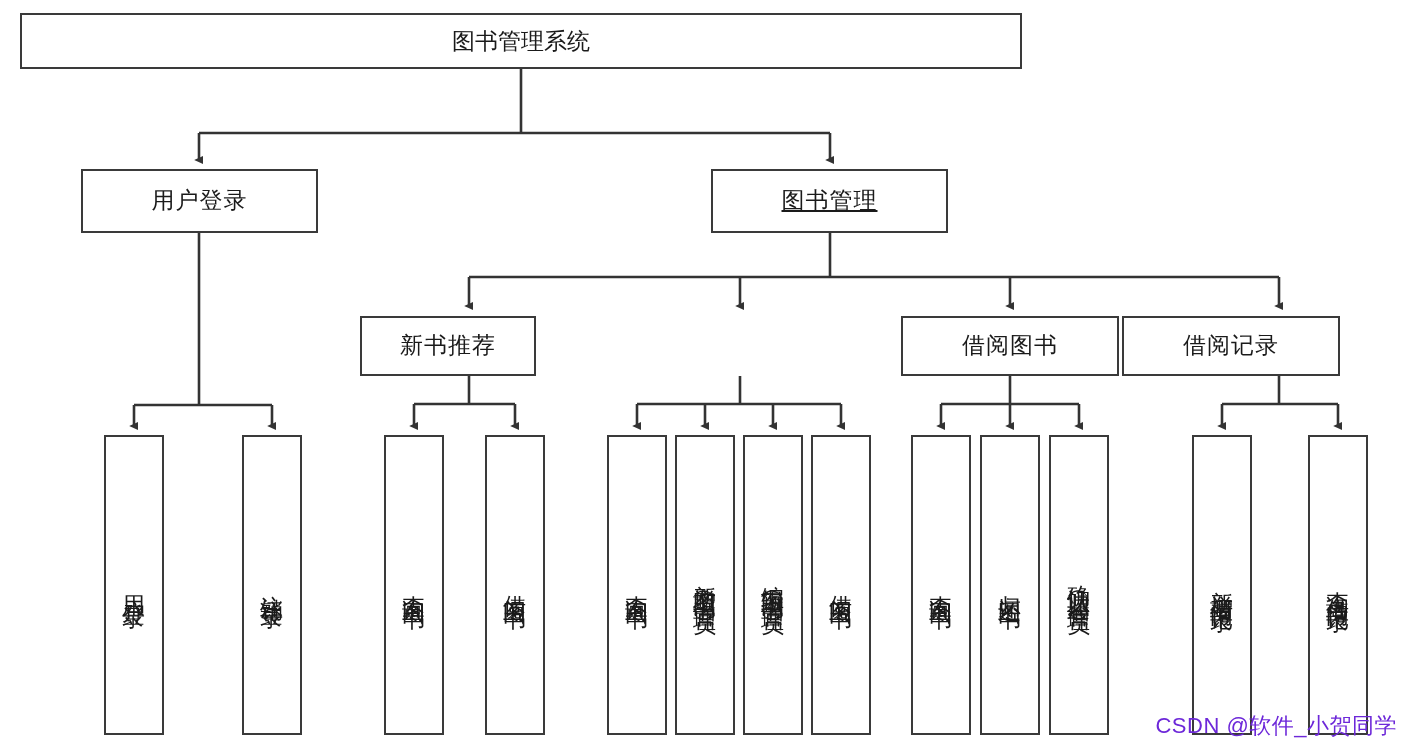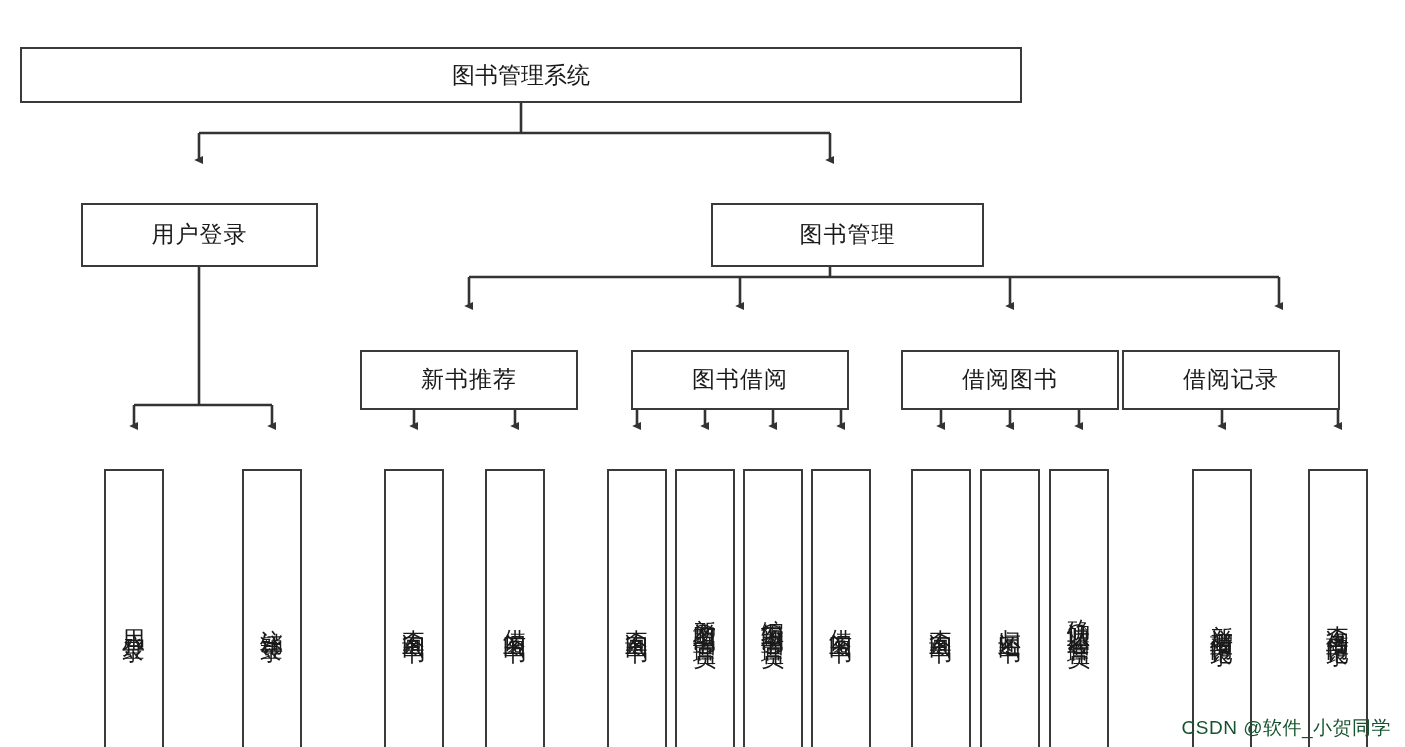--- a/index.html
+++ b/index.html
@@ -19,21 +19,20 @@
   }
   .node {
     position: absolute;
     box-sizing: border-box;
     border: 2px solid #3a3a3a;
     background: #ffffff;
     display: flex;
     align-items: center;
     justify-content: center;
     color: #1a1a1a;
-    margin-top: 34px;
   }
   .node-h {
     font-size: 23px;
     letter-spacing: 1px;
     line-height: 1.2;
   }
   .node-root {
     font-size: 23px;
   }
   .node-v {
@@ -50,24 +49,24 @@
   svg.edges {
     position: absolute;
     left: 0;
     top: 0;
     width: 1405px;
     height: 747px;
     pointer-events: none;
   }
   .watermark {
     position: absolute;
-    right: 14px;
+    right: 8px;
     bottom: 6px;
-    font-size: 19px;
-    color: #14532d;
+    font-size: 22px;
+    color: #6d28d9;
     white-space: nowrap;
     letter-spacing: 0.5px;
   }
 </style>
 </head>
 <body>
 
 <div id="canvas">
 
   <svg class="edges" viewBox="0 0 1405 747">
@@ -121,31 +120,28 @@
   </svg>
 
   <div class="node node-root" style="left:20px; top:13px; width:1002px; height:56px;">
     <span>图书管理系统</span>
   </div>
 
   <div class="node node-h" style="left:81px; top:169px; width:237px; height:64px;">
     <span>用户登录</span>
   </div>
 
-  <div class="node node-h" style="left:711px; top:169px; width:273px; height:64px;">
+  <div class="node node-h" style="left:711px; top:169px; width:237px; height:64px;text-decoration:underline;">
     <span>图书管理</span>
   </div>
 
-  <div class="node node-h" style="left:360px; top:316px; width:218px; height:60px;">
+  <div class="node node-h" style="left:360px; top:316px; width:176px; height:60px;">
     <span>新书推荐</span>
   </div>
 
-  <div class="node node-h" style="left:631px; top:316px; width:218px; height:60px;">
-    <span>图书借阅</span>
-  </div>
 
   <div class="node node-h" style="left:901px; top:316px; width:218px; height:60px;">
     <span>借阅图书</span>
   </div>
 
   <div class="node node-h" style="left:1122px; top:316px; width:218px; height:60px;">
     <span>借阅记录</span>
   </div>
 
   <div class="node node-v" style="left:104px; top:435px; width:60px; height:300px;">

